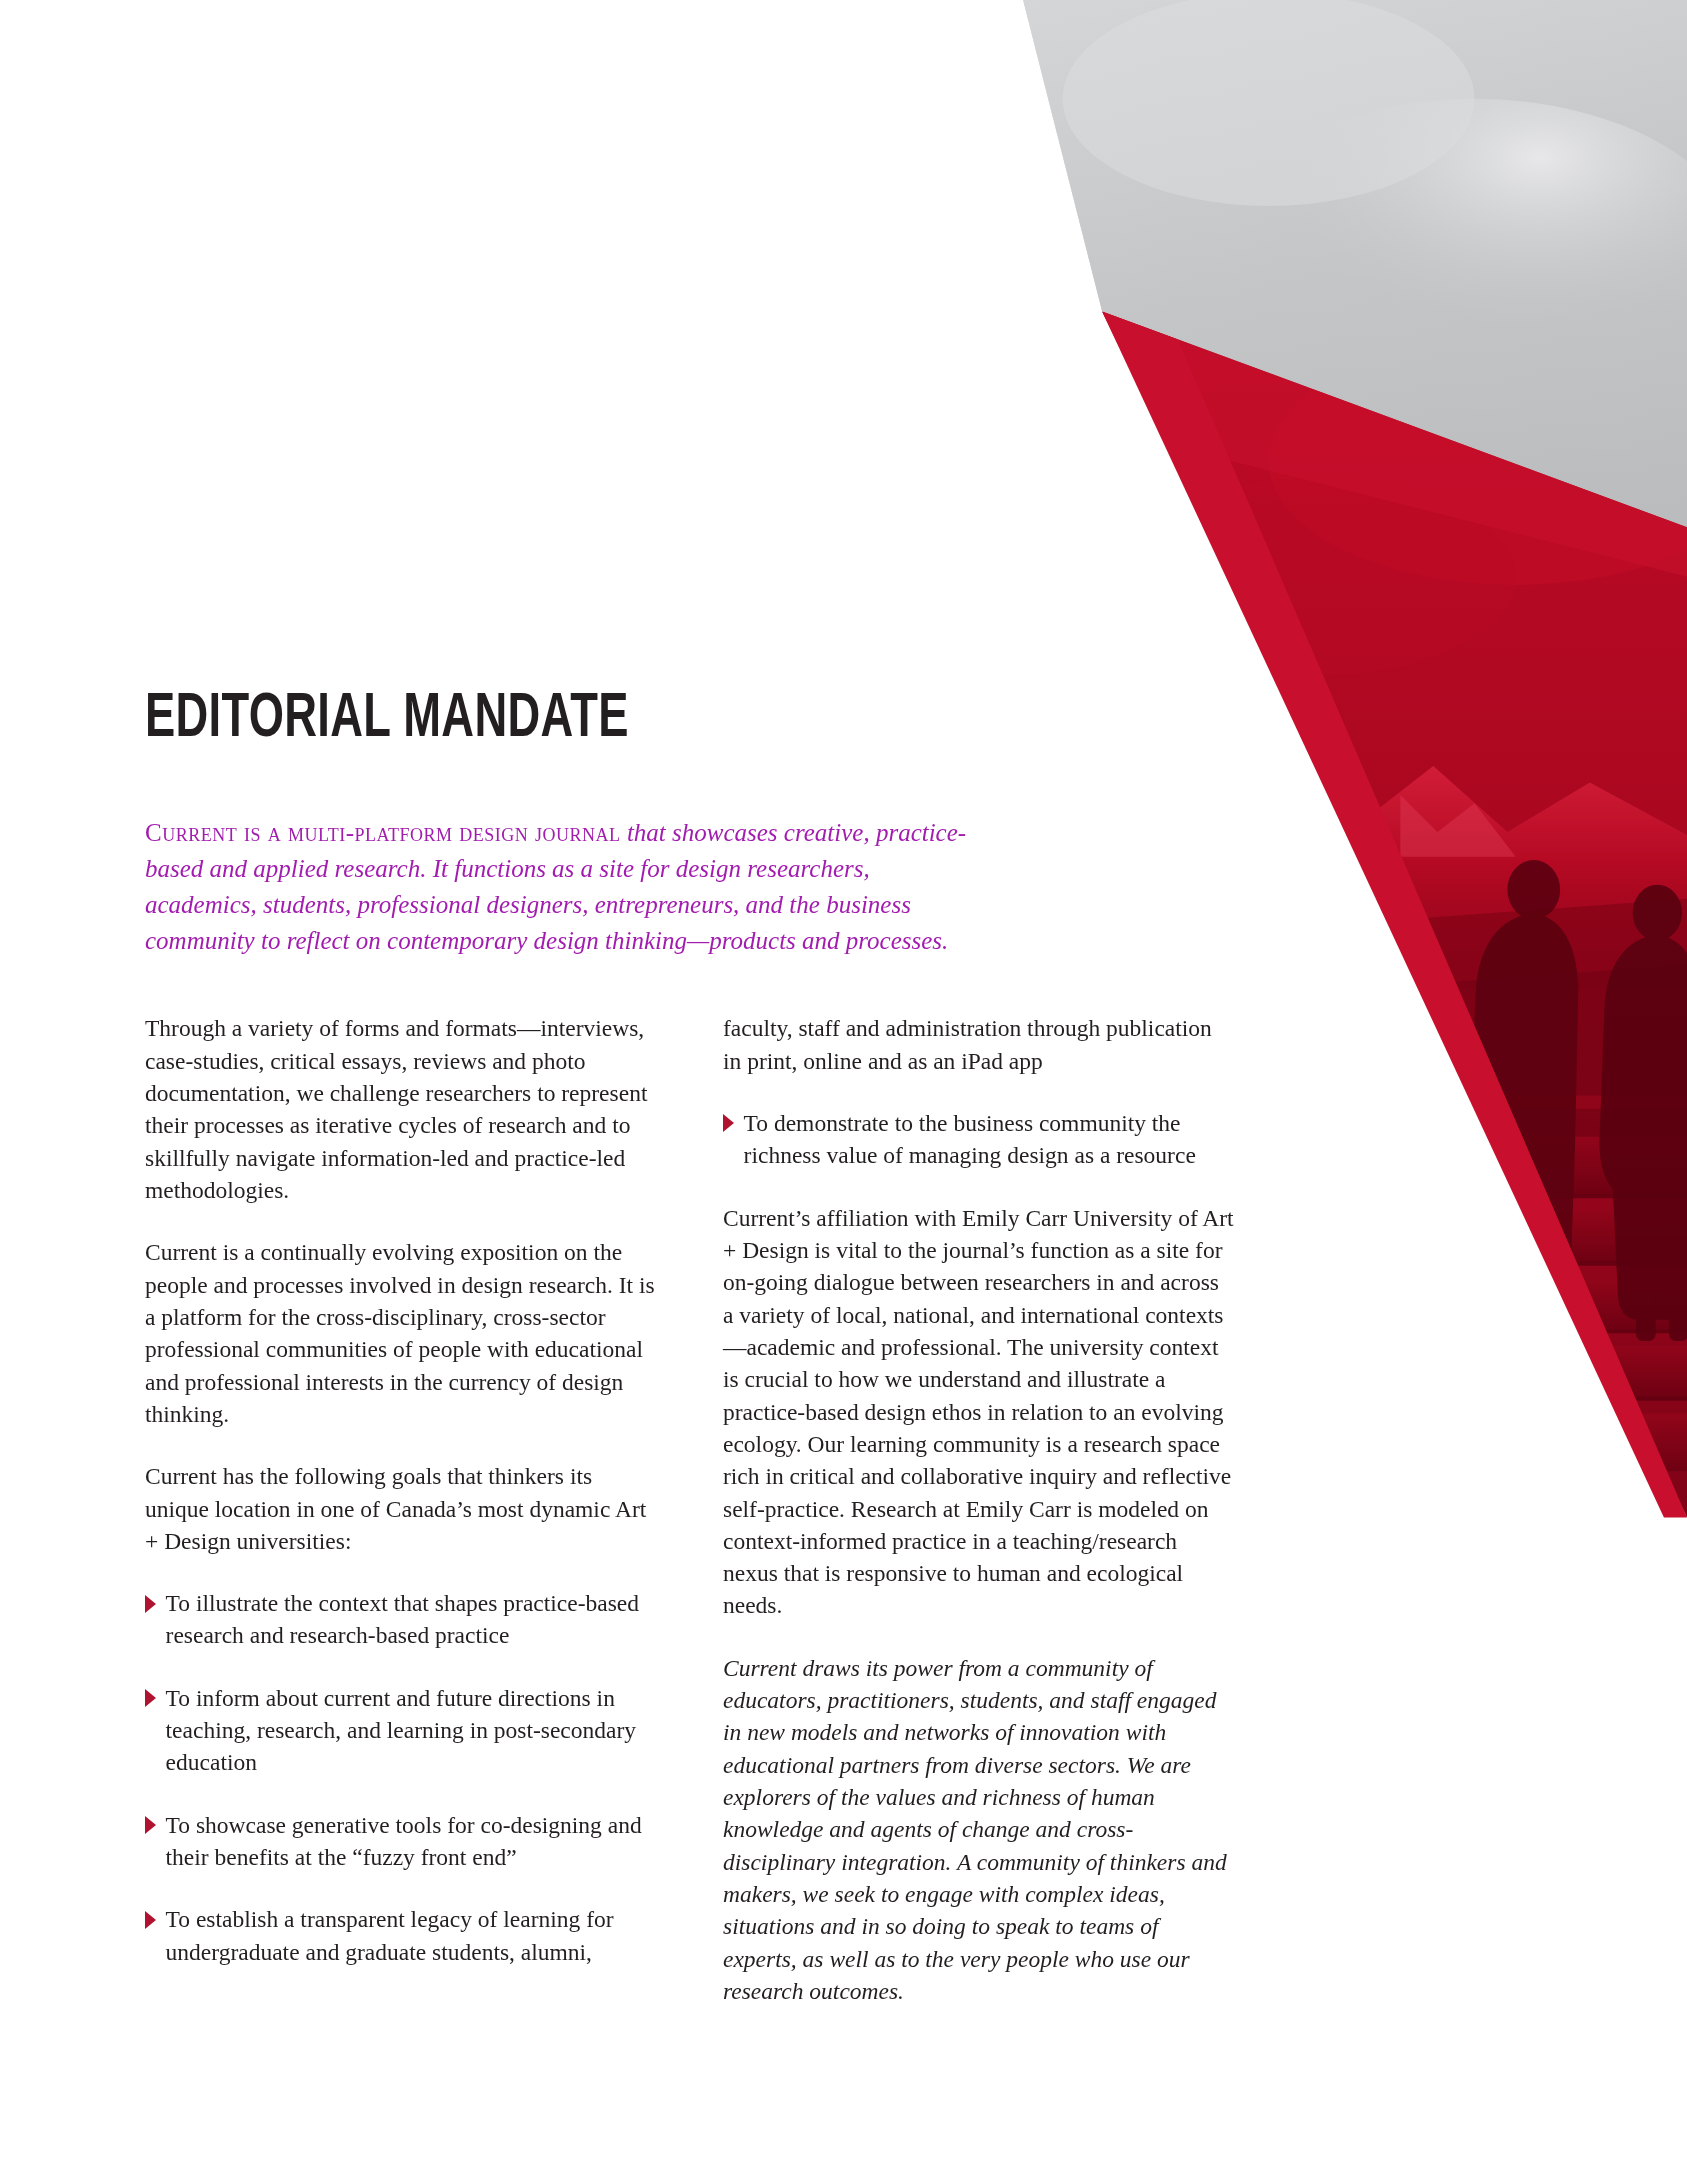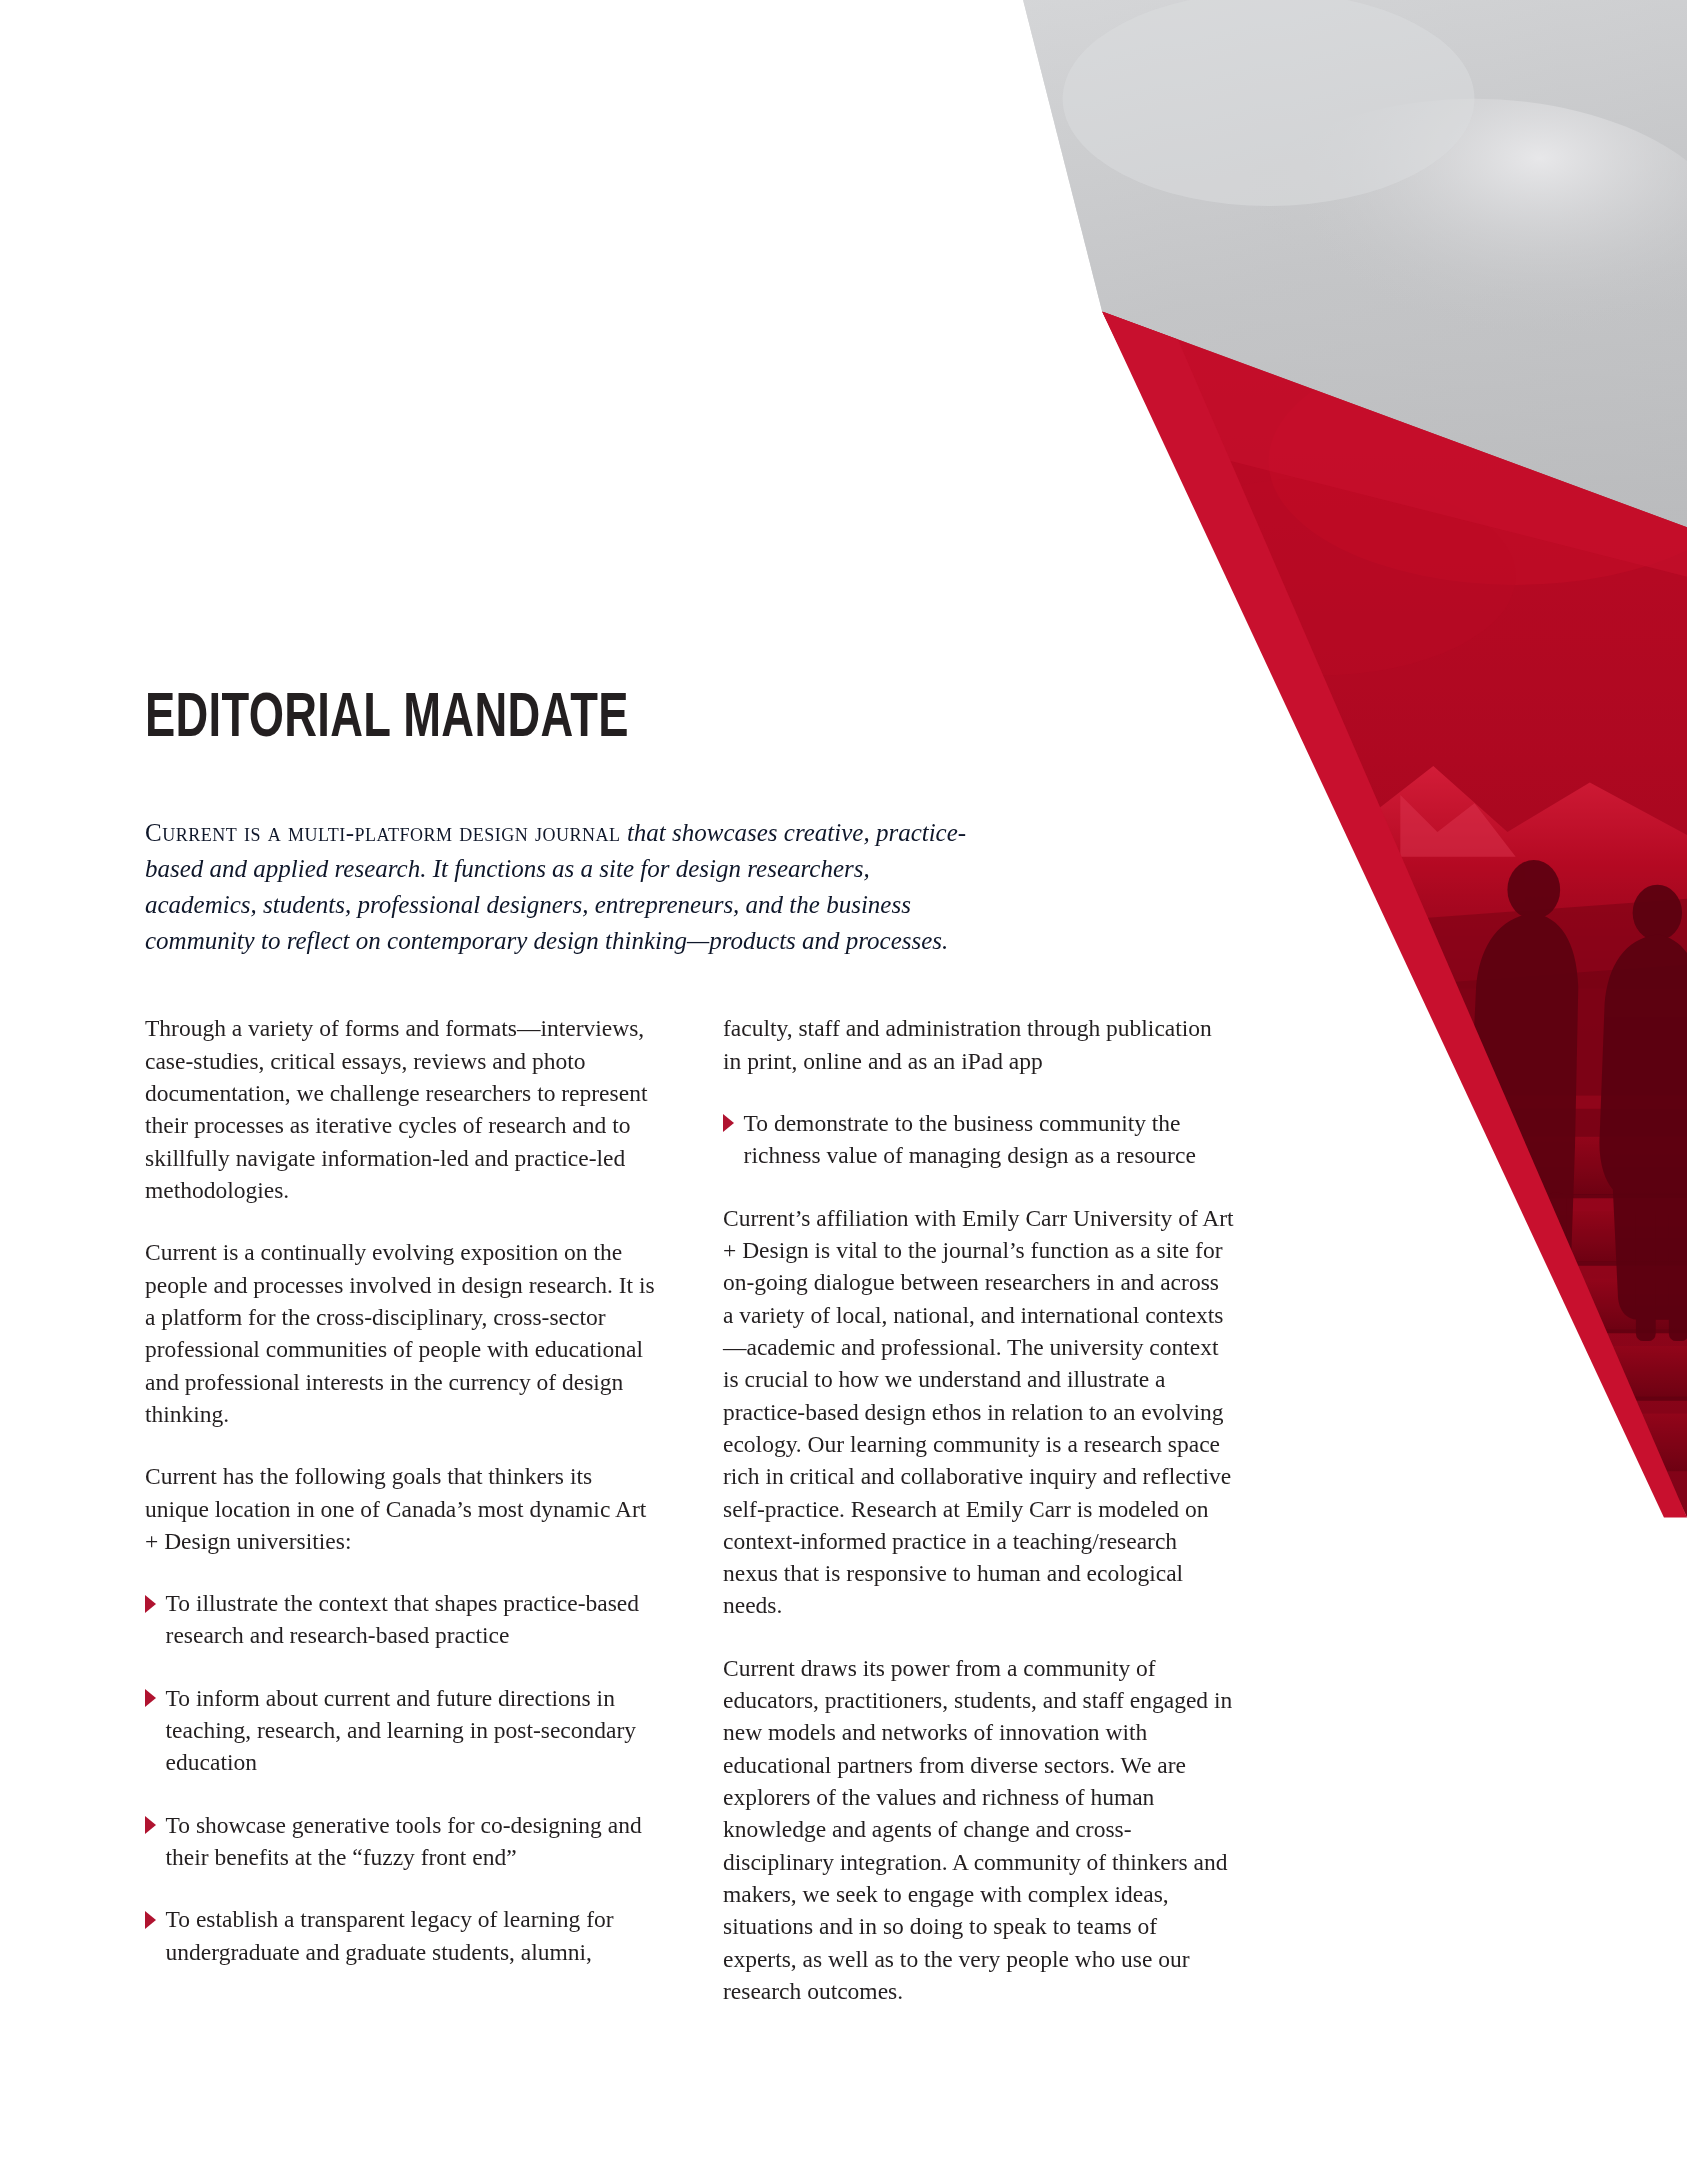--- a/index.html
+++ b/index.html
@@ -45,21 +45,21 @@
     transform: scaleX(0.72);
     transform-origin: left center;
     white-space: nowrap;
   }
 
   #lede {
     width: 840px;
     margin: 16px 0 53px 0;
     font-size: 25px;
     line-height: 1.44;
-    color: #0f172a;
+    color: #a21caf;
     font-style: italic;
   }
   #lede .smallcaps {
     font-style: normal;
     font-variant: small-caps;
     letter-spacing: 0.5px;
     font-size: 25px;
   }
 
   #columns {
@@ -70,21 +70,21 @@
   .column {
     width: 512px;
   }
 
   .para {
     margin: 0 0 30px 0;
     font-size: 23.5px;
     line-height: 1.375;
     color: #231f20;
   }
-  .para:last-child { margin-bottom: 0; }
+  .para:last-child { margin-bottom: 0; font-style: italic; }
 
   .bullet {
     position: relative;
     margin: 0 0 30px 0;
     padding-left: 20.6px;
     font-size: 23.5px;
     line-height: 1.375;
     color: #231f20;
   }
   .bullet:last-child { margin-bottom: 0; }

